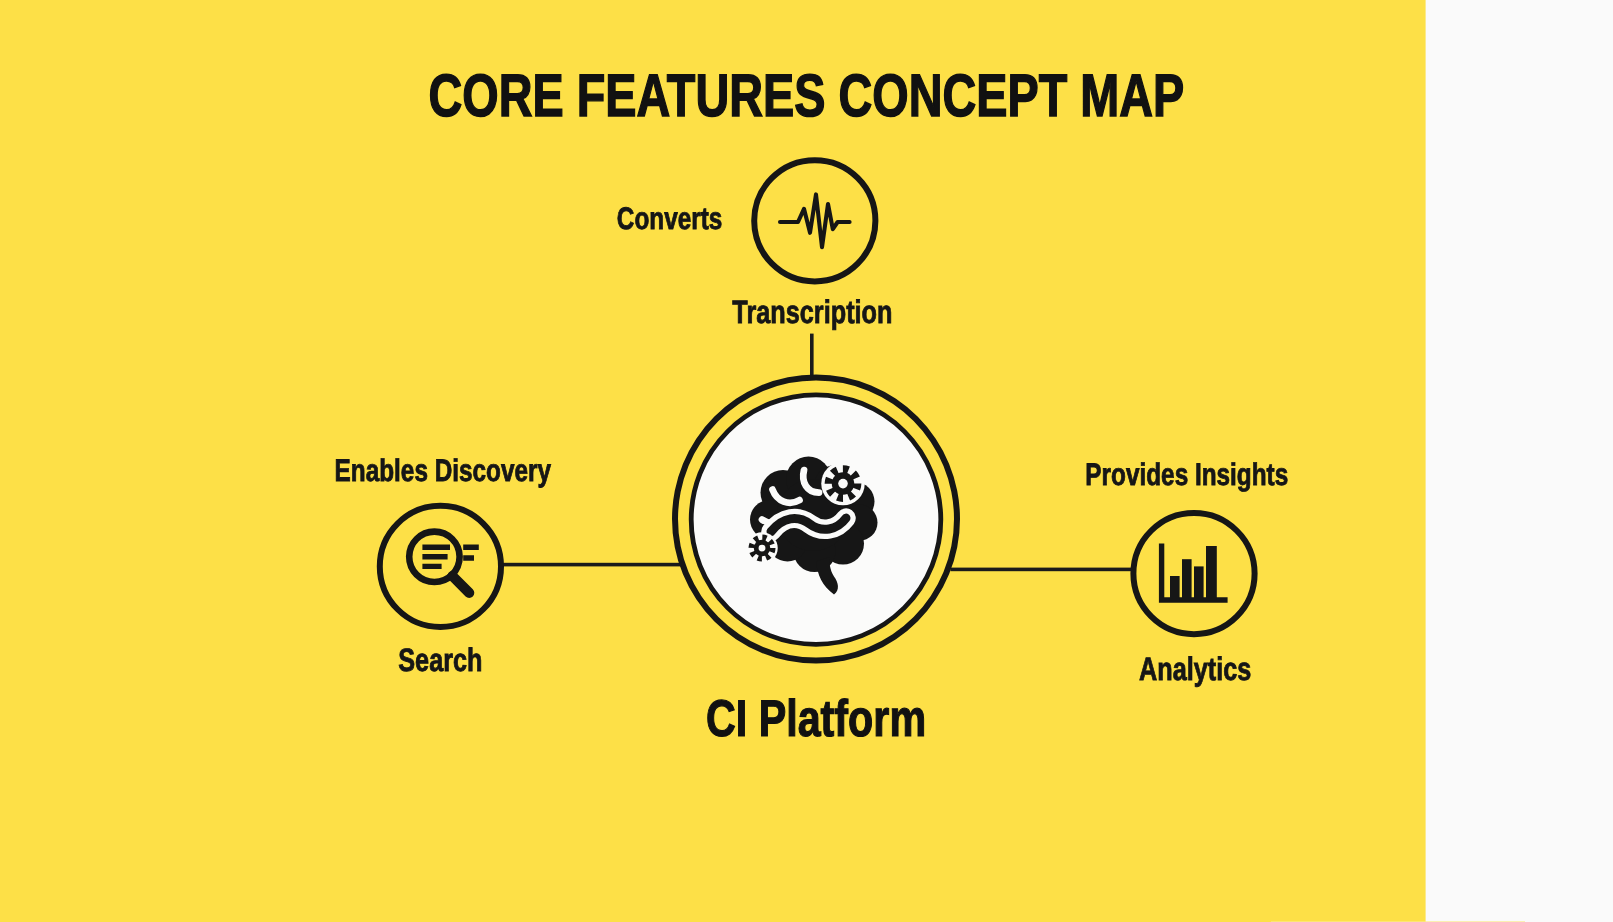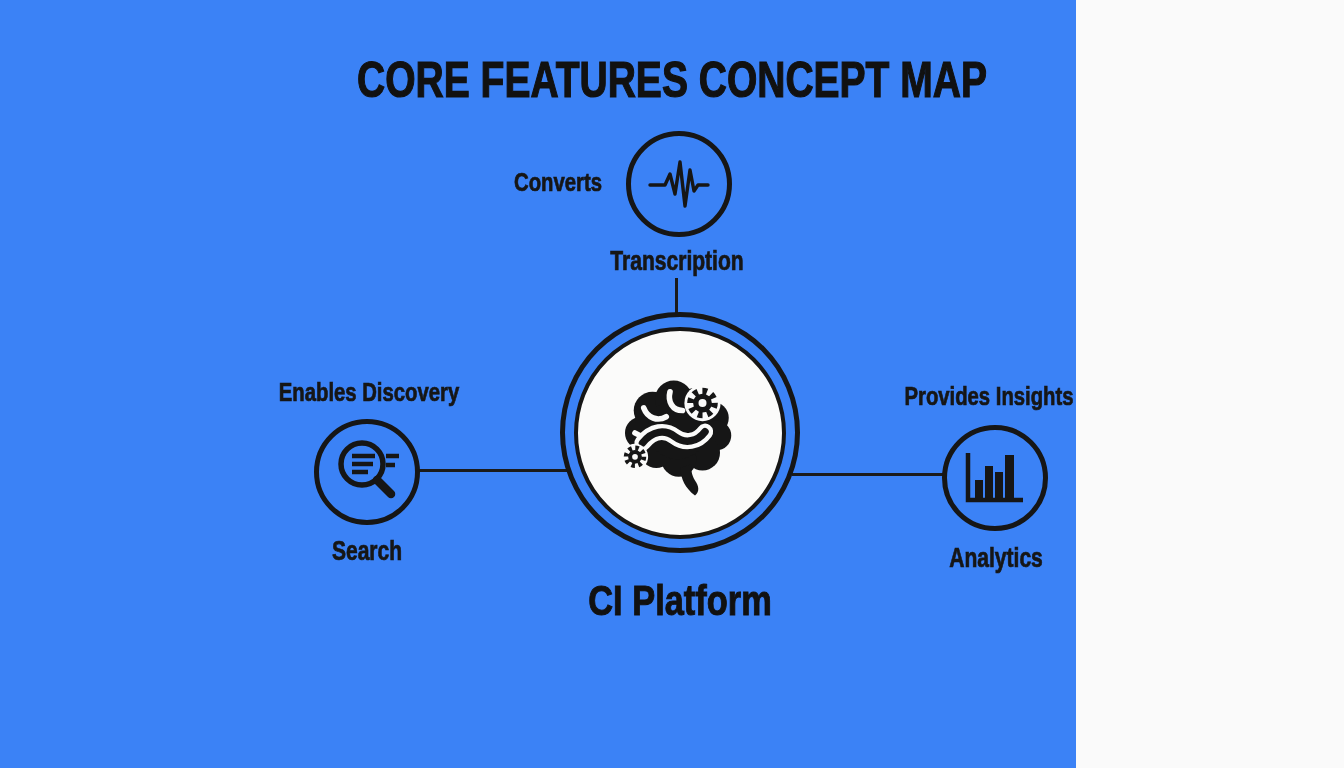--- a/index.html
+++ b/index.html
@@ -1,20 +1,20 @@
 <!DOCTYPE html>
 <html><head>
 <meta charset="utf-8">
 <title>Concept Map</title>
 <style>
   html,body{margin:0;padding:0;}
   body{background:#fafafa;font-family:"Liberation Sans",sans-serif;}
   #canvas{
-    position:relative;width:1076px;height:768px;overflow:hidden;
-    background:#3b82f6;color:#161616;
+    position:relative;width:1188px;height:768px;overflow:hidden;
+    background:#fde047;color:#161616;
   }
   
   .title{
     position:absolute;left:672px;top:80px;
     transform:translate(-50%,-50%) scaleX(.78);
     font-size:50px;font-weight:700;white-space:nowrap;
     color:#111;-webkit-text-stroke:1.2px #111;
     letter-spacing:0;
   }
   .lbl{

